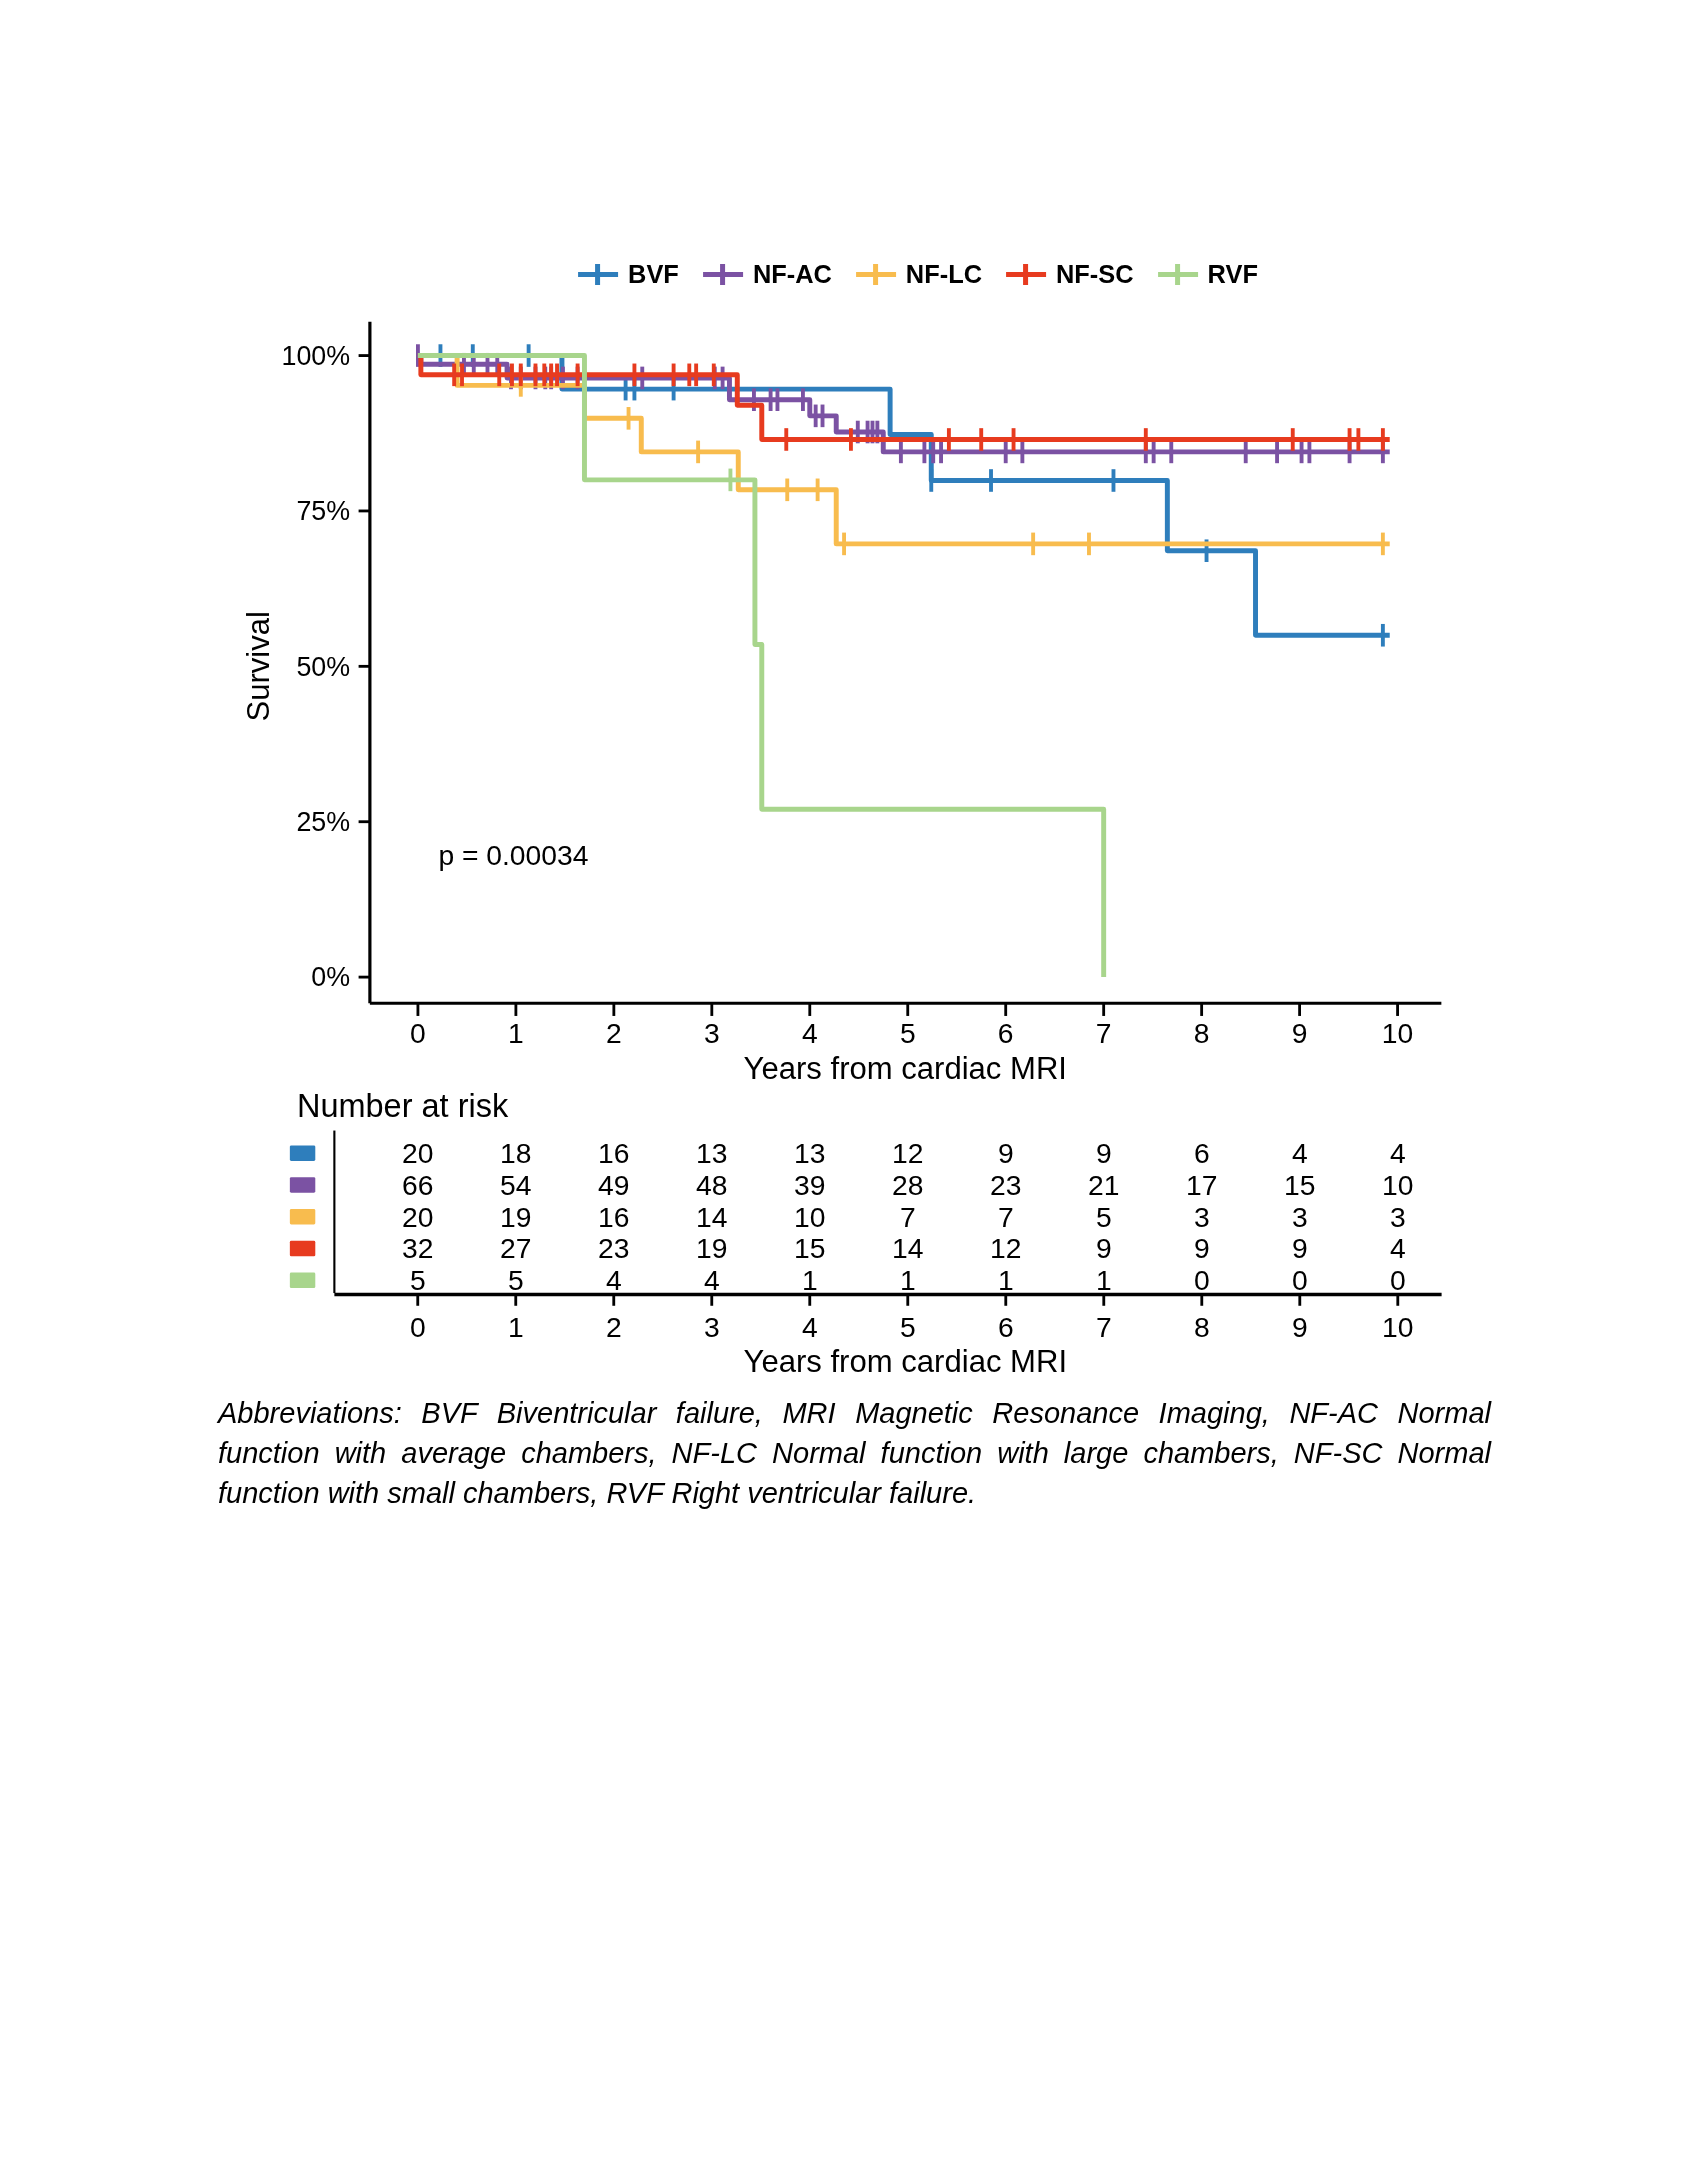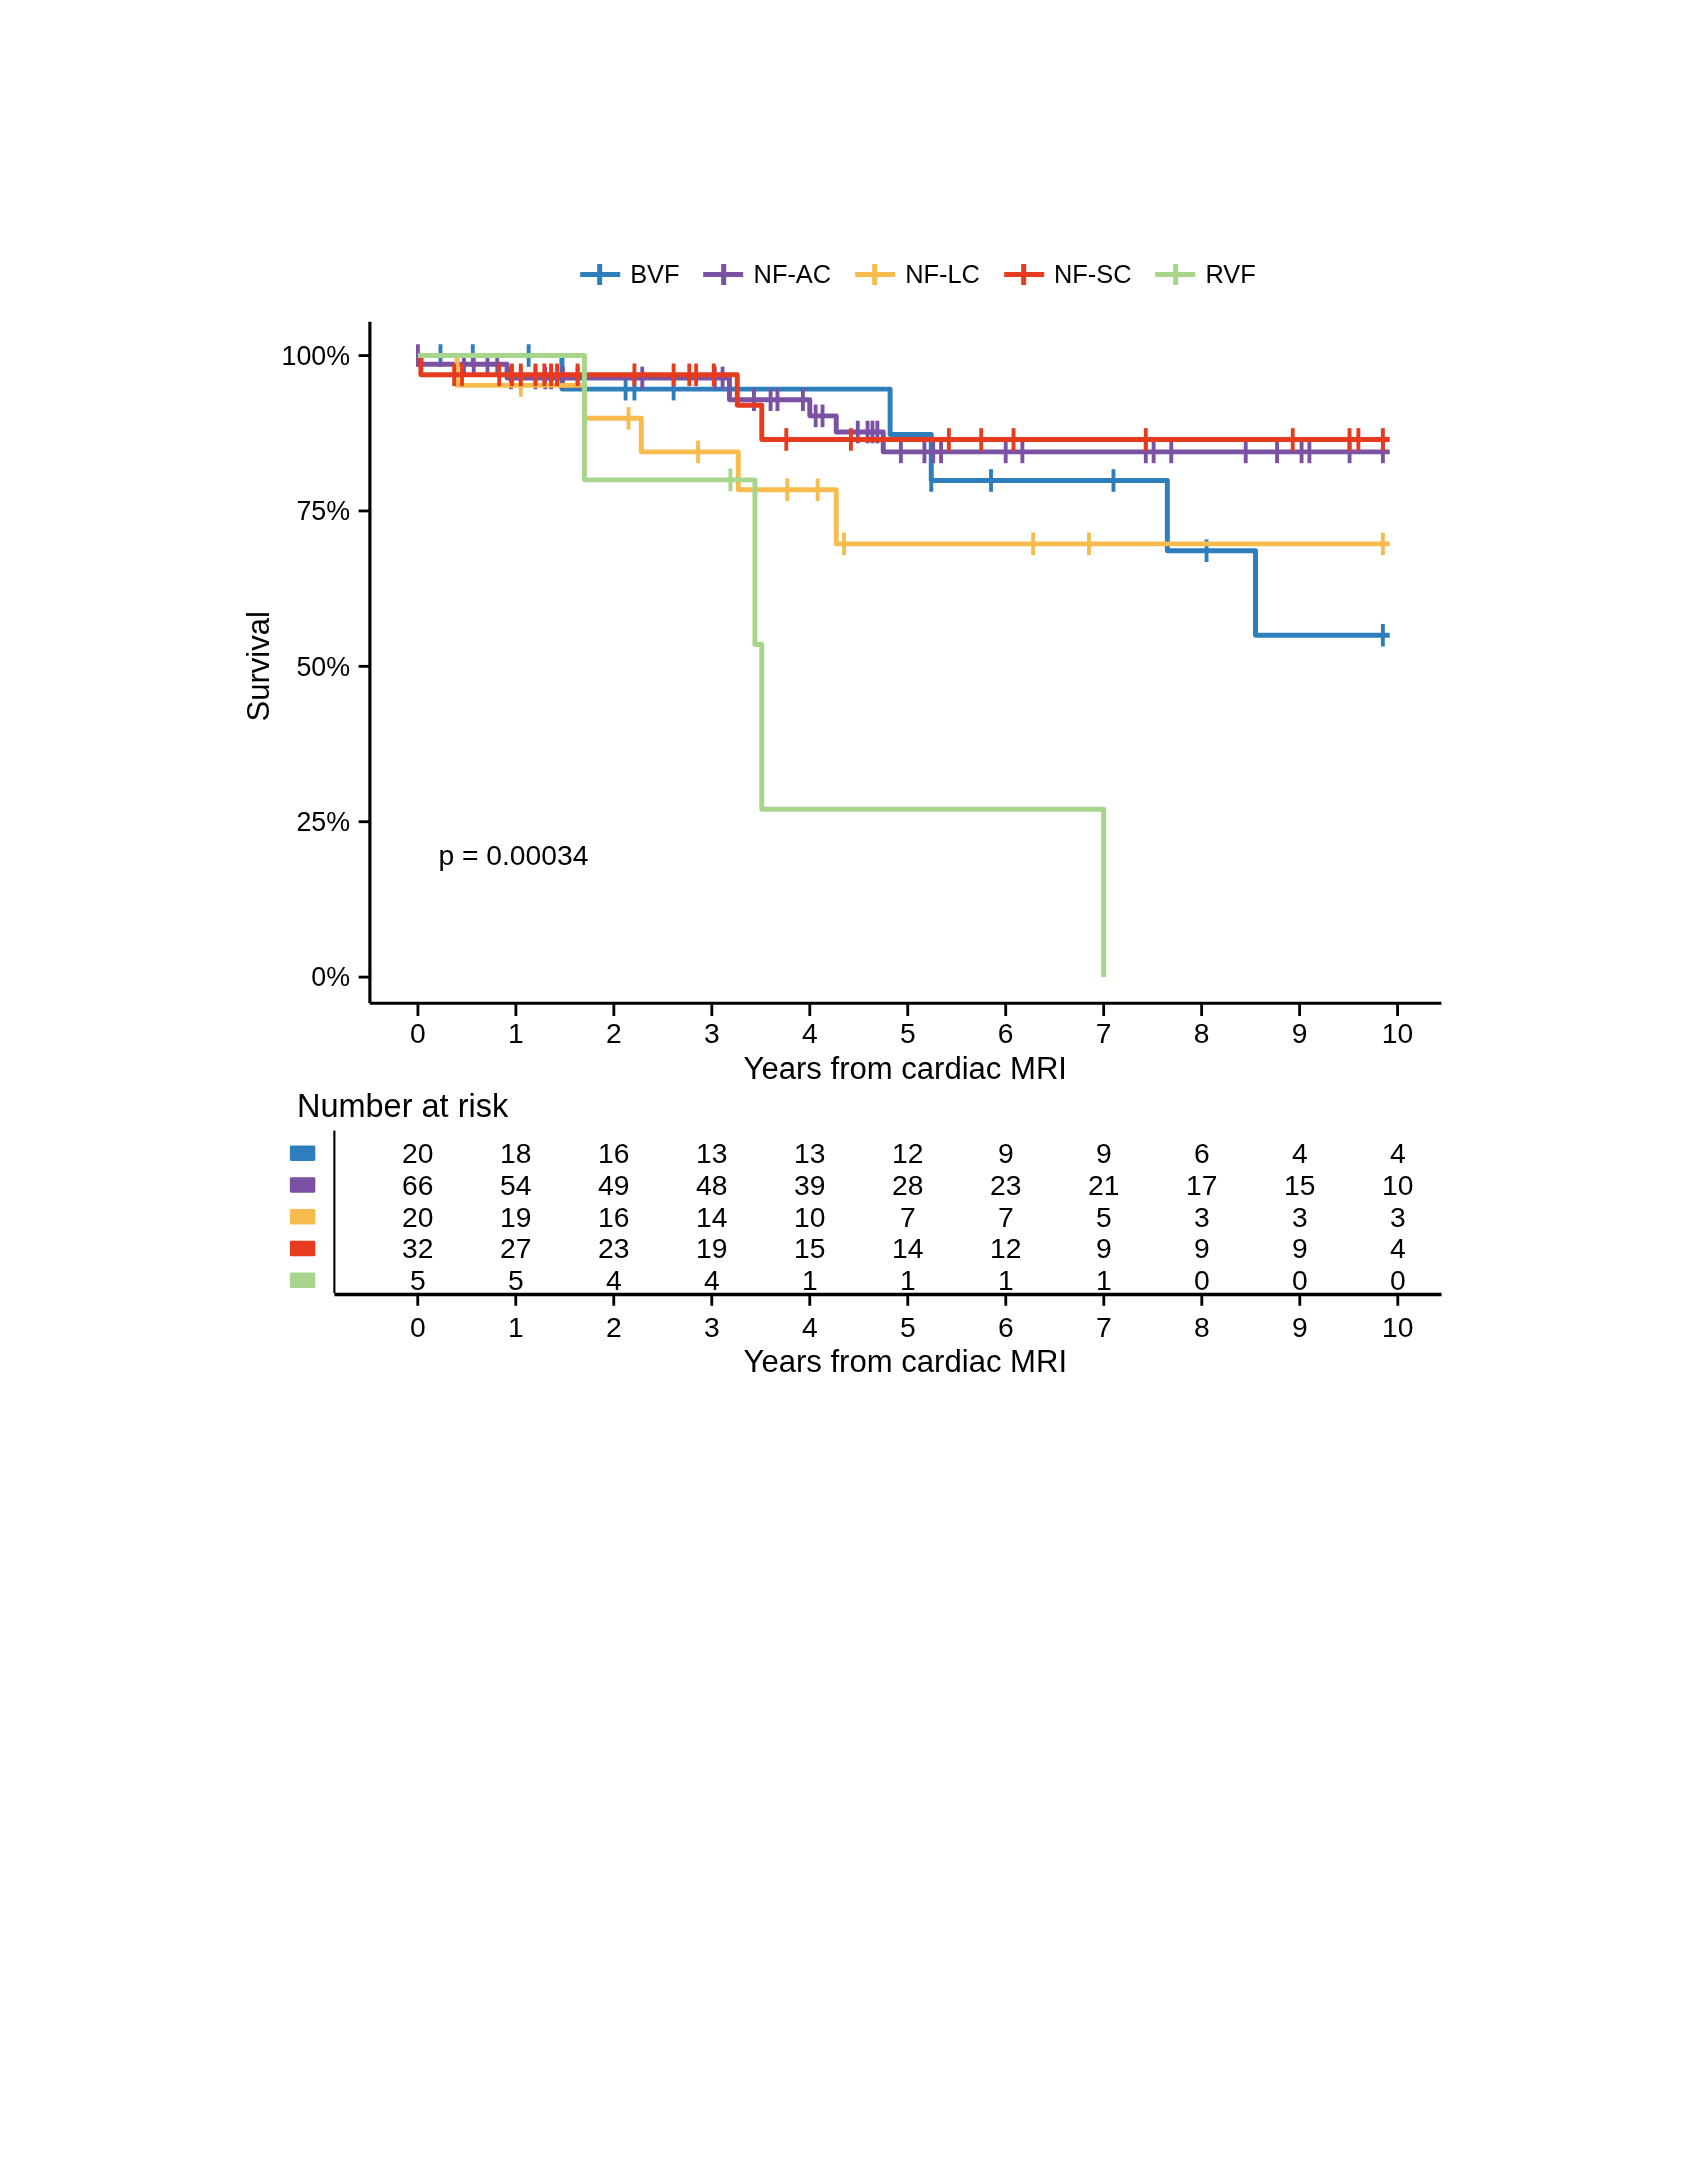--- a/index.html
+++ b/index.html
@@ -41,20 +41,21 @@
     width: 100%; height: 5px;
   }
   .legend-key .vbar {
     position: absolute;
     left: 17.3px; top: 0;
     width: 5px; height: 21px;
   }
   .legend-label {
     font-size: 25.4px;
     color: #000000;
+    font-weight: bold;
   }
   .chart-svg {
     position: absolute;
     left: 198px;
     top: 304px;
   }
   .risk-svg {
     position: absolute;
     left: 198px;
     top: 1081px;
@@ -352,15 +353,16 @@
       <text x="1281.8999999999999" y="362" text-anchor="middle" font-size="40">7</text>
       <line x1="1420.6" y1="302" x2="1420.6" y2="318" stroke="#000" stroke-width="4"></line>
       <text x="1420.6" y="362" text-anchor="middle" font-size="40">8</text>
       <line x1="1559.3" y1="302" x2="1559.3" y2="318" stroke="#000" stroke-width="4"></line>
       <text x="1559.3" y="362" text-anchor="middle" font-size="40">9</text>
       <line x1="1698" y1="302" x2="1698" y2="318" stroke="#000" stroke-width="4"></line>
       <text x="1698" y="362" text-anchor="middle" font-size="40">10</text>
       <text x="1001" y="412" text-anchor="middle" font-size="44">Years from cardiac MRI</text>
     </svg>
 
+  <p class="footnote">Abbreviations: BVF Biventricular failure, MRI Magnetic Resonance Imaging, NF-AC Normal function with average chambers, NF-LC Normal function with large chambers, NF-SC Normal function with small chambers, RVF Right ventricular failure.</p>
 
 </div>
 
 
 </body></html>

